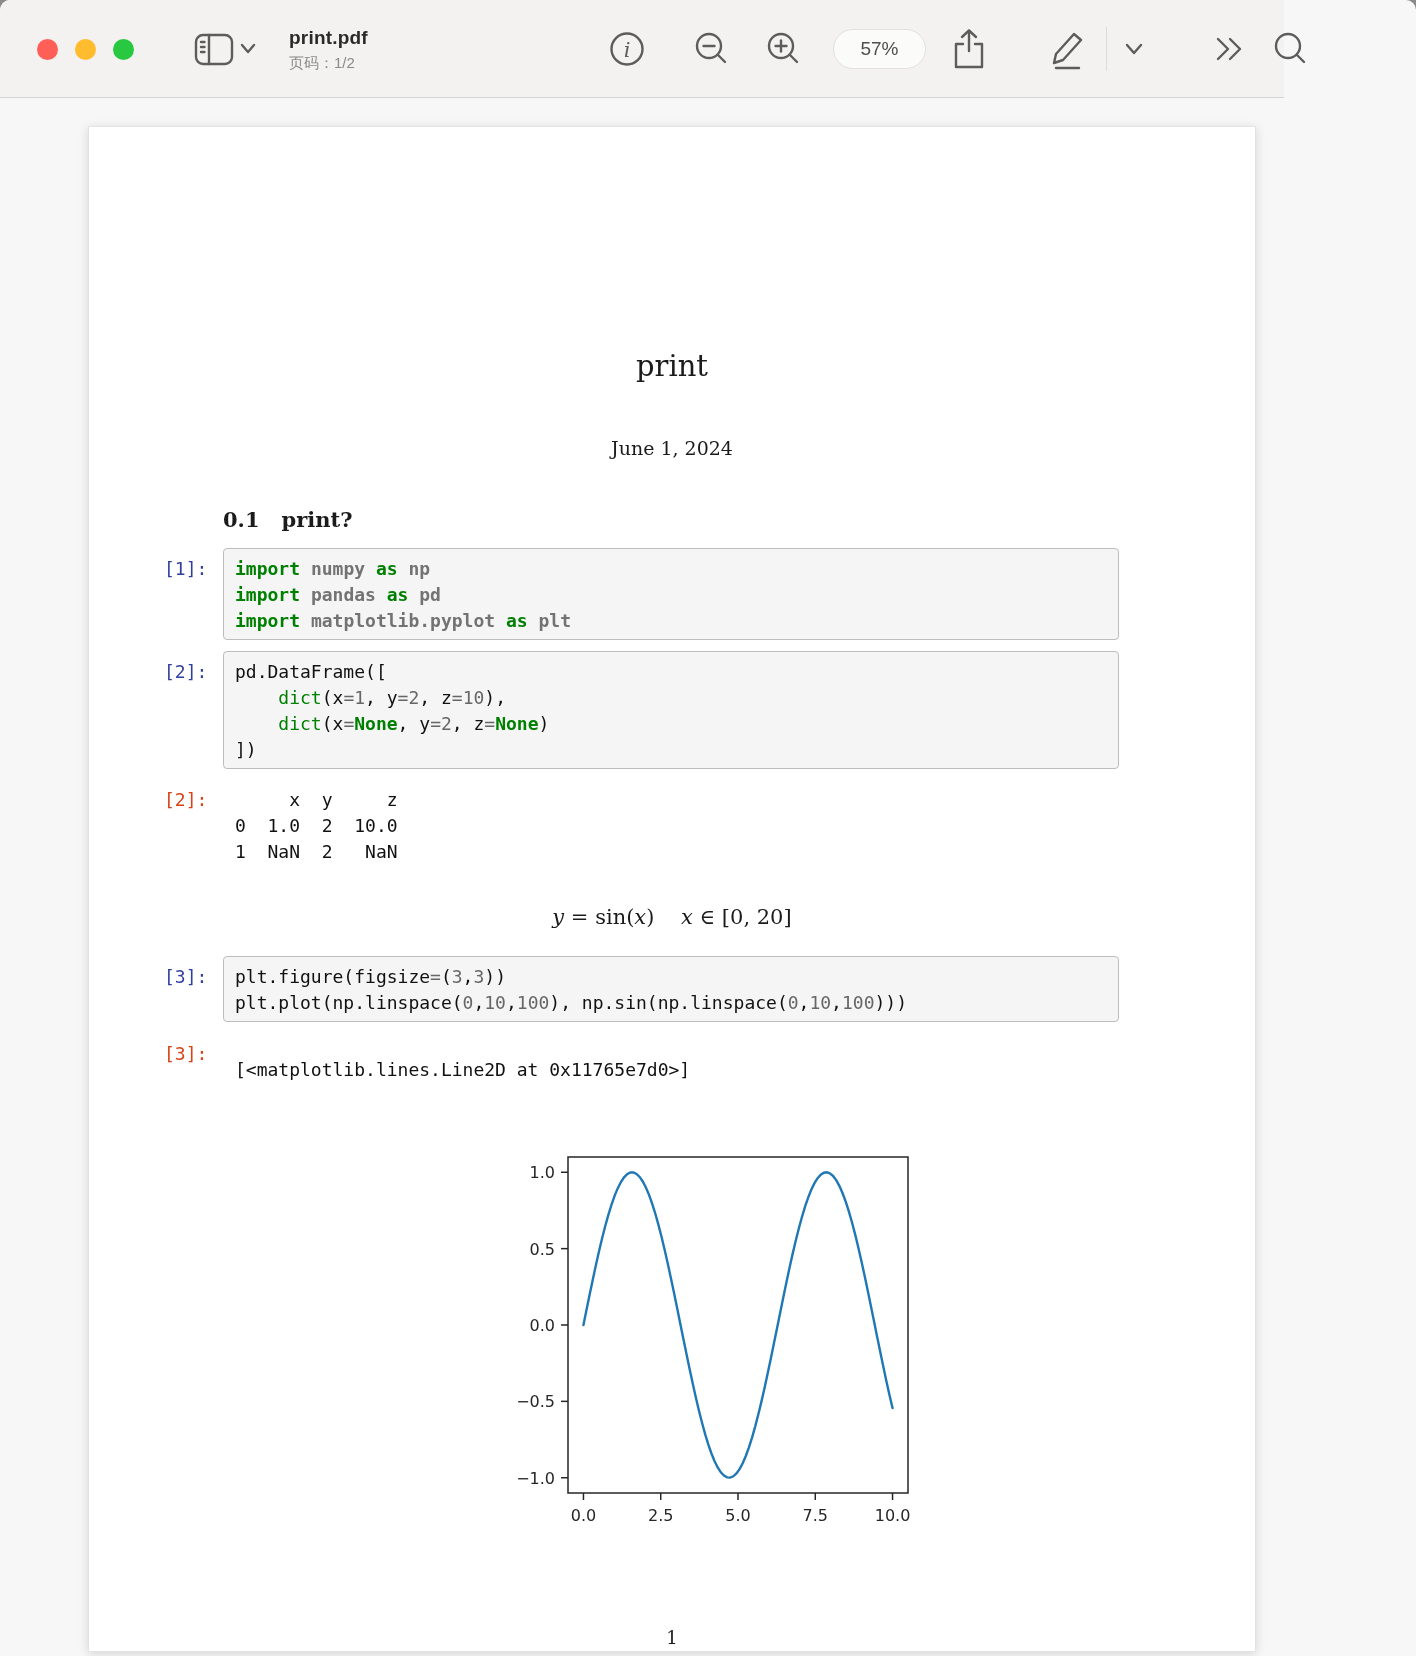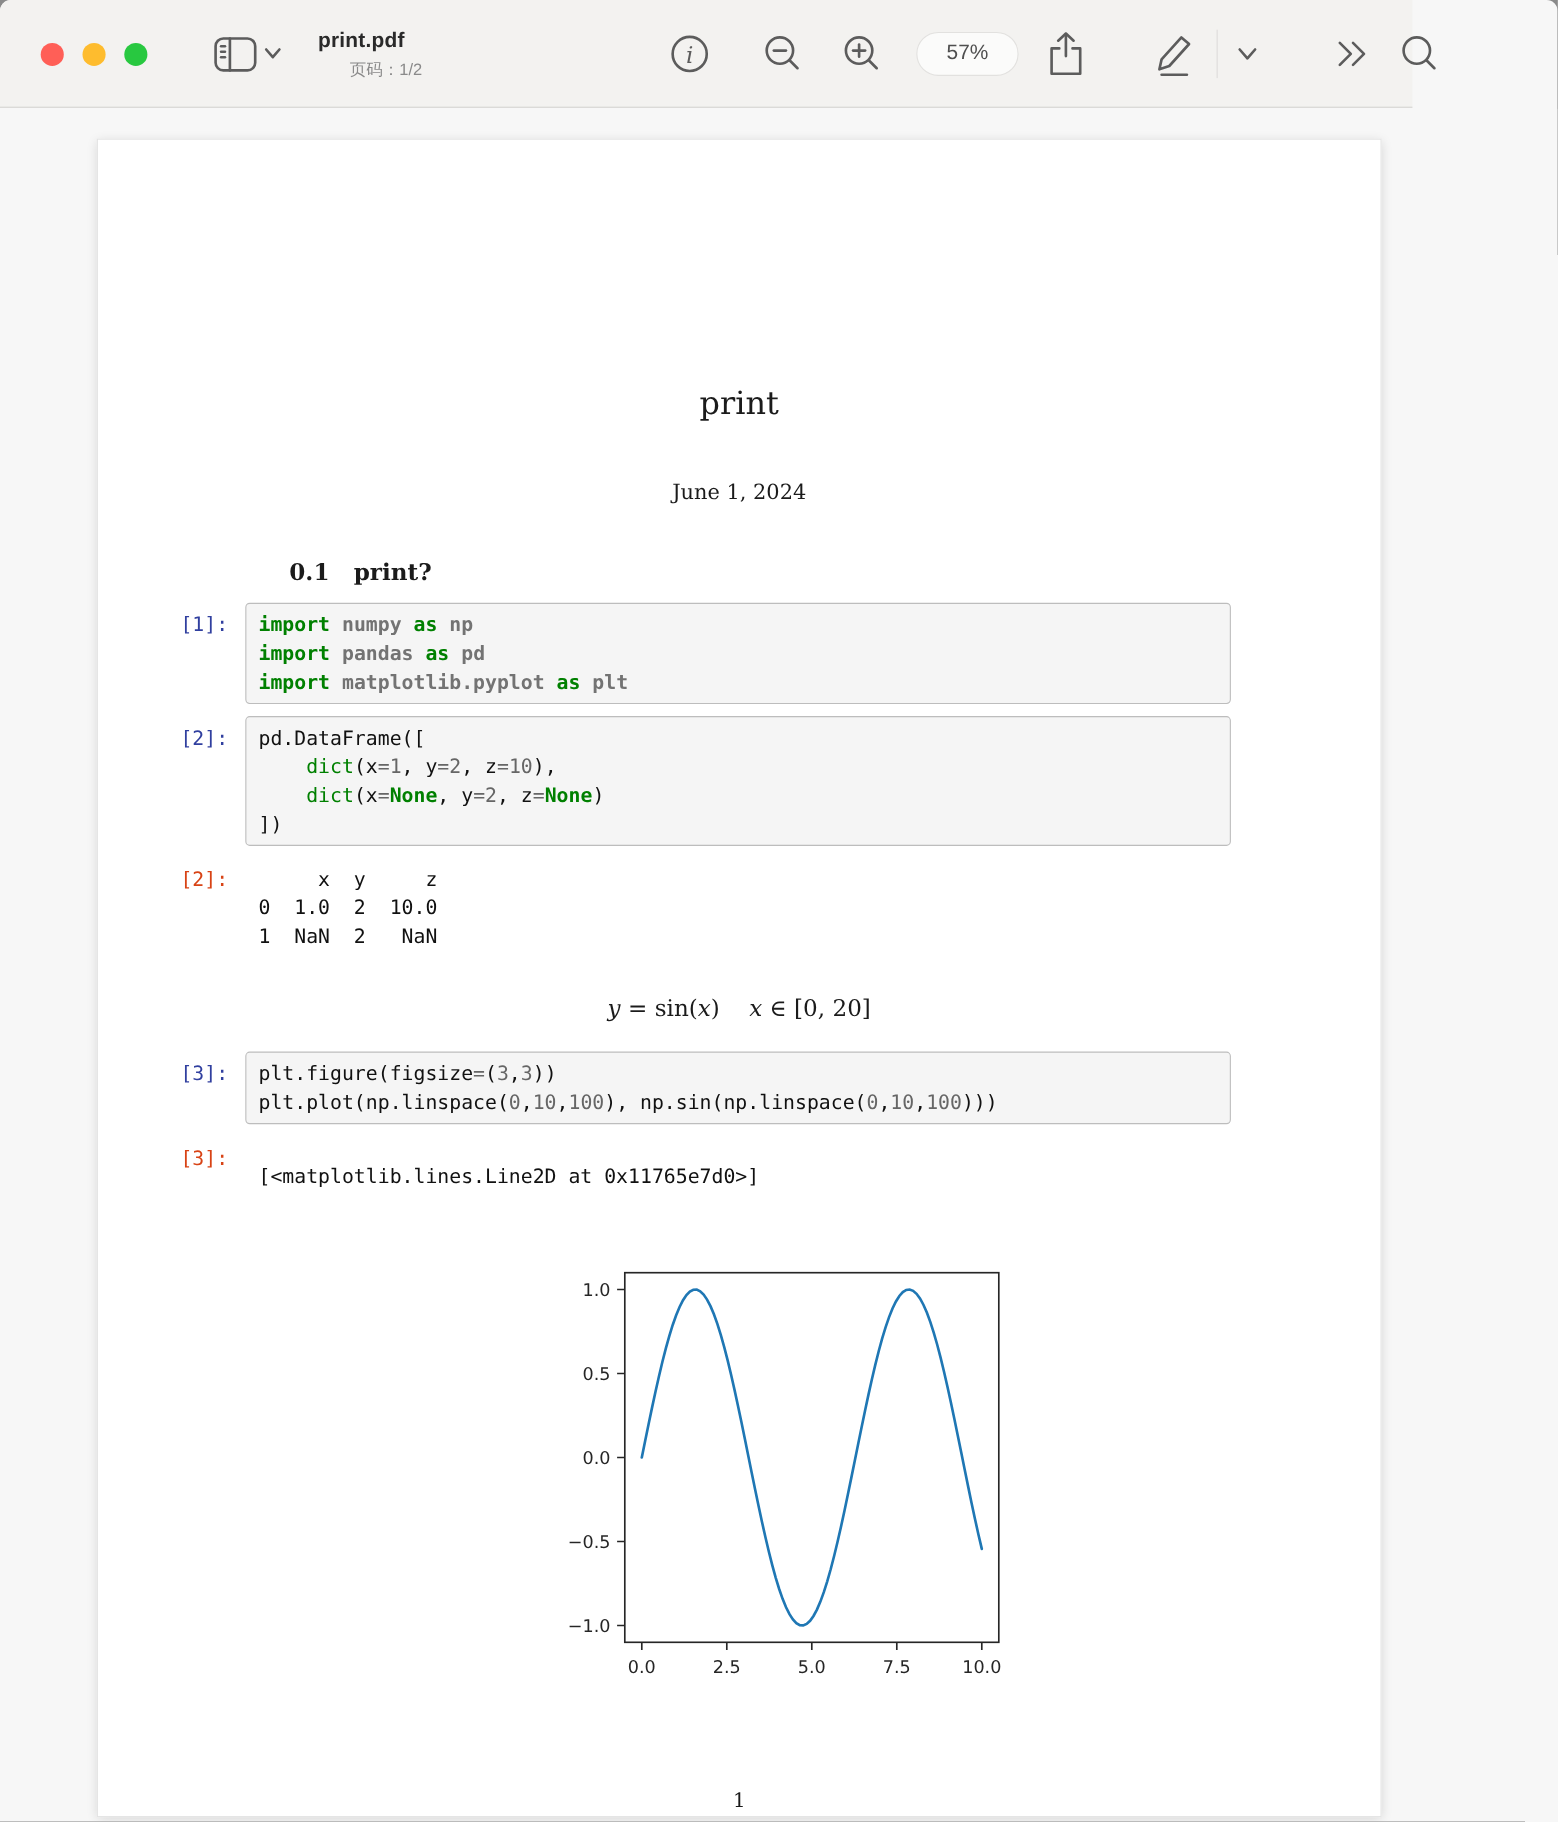--- a/index.html
+++ b/index.html
@@ -8,32 +8,32 @@
 
   
   .toolbar { position:absolute; left:0; top:0; width:1284px; height:98px; background:#f3f2f0; border-bottom:1px solid #d5d4d2; }
   .tl { position:absolute; top:39px; width:21px; height:21px; border-radius:50%; }
   .tl.red { left:37px; background:#ff5f57; }
   .tl.yellow { left:75px; background:#febc2e; }
   .tl.green { left:113px; background:#28c840; }
   .icon { position:absolute; stroke:#5c5c5c; fill:none; stroke-width:2.4; stroke-linecap:round; stroke-linejoin:round; }
   .titlebox { position:absolute; left:289px; top:27px; }
   .doc-name { font-size:19px; font-weight:bold; color:#2a2a2a; letter-spacing:.2px; }
-  .doc-page { font-size:15px; color:#8a8a8a; margin-top:5px;margin-left:29px; }
+  .doc-page { font-size:15px; color:#8a8a8a; margin-top:5px; }
   .zoom-chip { position:absolute; left:833px; top:29px; width:93px; height:40px; background:#fbfbfa; border:1px solid #e2e1df; border-radius:20px; color:#4f4f4f; font-size:19px; display:flex; align-items:center; justify-content:center; }
   .tb-divider { position:absolute; left:1106px; top:27px; width:1px; height:44px; background:#dddcda; }
 
   
   .content { position:absolute; left:0; top:99px; width:1416px; height:1557px; background:#f7f7f7; }
   .page { position:absolute; left:88px; top:27px; width:1168px; height:1526px; background:#ffffff; border:1px solid #e3e3e3; box-shadow:0 2px 10px rgba(0,0,0,.14); font-family:"DejaVu Serif","Liberation Serif",serif; color:#1b1b1b; }
 
   .doc-title { position:absolute; top:222px; left:0; width:100%; text-align:center; font-size:29px; }
   .doc-date { position:absolute; top:310px; left:0; width:100%; text-align:center; font-size:19px; }
   .section { position:absolute; top:380px; left:134px; font-size:21px; font-weight:bold; }
-  .section .num { margin-right:22px;margin-left:40px; }
+  .section .num { margin-right:22px; }
 
   .mono, .cell-label, .code-box, .out-text { font-family:"DejaVu Sans Mono","Liberation Mono",monospace; font-size:18px; line-height:26px; }
   .cell-label { position:absolute; left:75px; white-space:pre; }
   .in-label { color:#303F9F; }
   .out-label { color:#D84315; }
   .code-box { position:absolute; left:134px; width:896px; background:#f5f5f5; border:1px solid #bdbdbd; border-radius:4px; padding:7px 0 7px 11px; color:#111; }
   .code-line { white-space:pre; }
   .tk-k  { color:#008000; font-weight:bold; }
   .tk-nn { color:#737373; font-weight:bold; }
   .tk-nb { color:#008000; }

